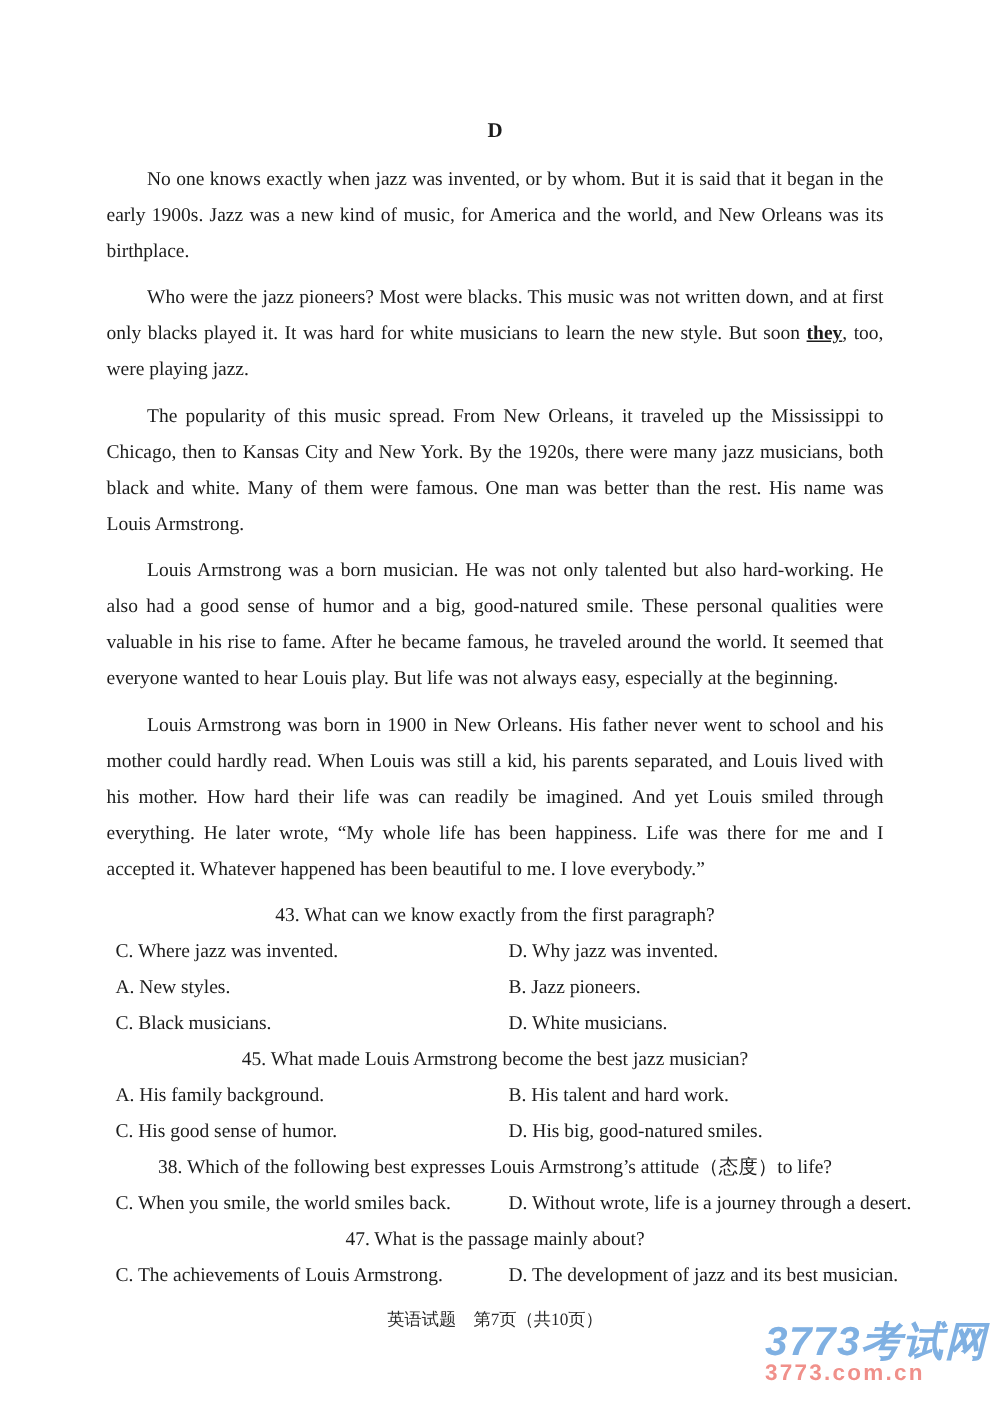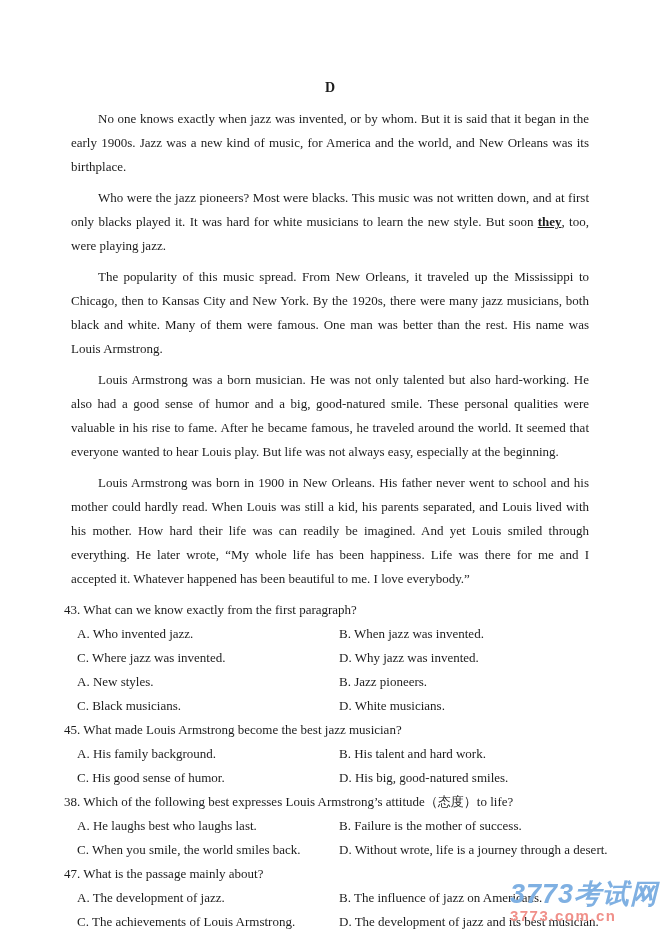--- a/index.html
+++ b/index.html
@@ -34,20 +34,21 @@
     text-indent: 27px;
   }
   .emph-they {
     font-weight: bold;
     text-decoration: underline;
   }
   .q-line {
     font-size: 13px;
     line-height: 24px;
     white-space: nowrap;
+    text-align: center;
   }
   .q-bold {
     font-weight: bold;
   }
   .opt-row {
     display: grid;
     grid-template-columns: 262px 1fr;
     padding-left: 13px;
     font-size: 13px;
     line-height: 24px;
@@ -96,24 +97,20 @@
 
     <p class="para">No one knows exactly when jazz was invented, or by whom. But it is said that it began in the early 1900s. Jazz was a new kind of music, for America and the world, and New Orleans was its birthplace.</p>
     <p class="para"><span>Who were the jazz pioneers? Most were blacks. This music was not written down, and at first only blacks played it. It was hard for white musicians to learn the new style. But soon </span><span class="emph-they">they</span><span>, too, were playing jazz.</span></p>
     <p class="para">The popularity of this music spread. From New Orleans, it traveled up the Mississippi to Chicago, then to Kansas City and New York. By the 1920s, there were many jazz musicians, both black and white. Many of them were famous. One man was better than the rest. His name was Louis Armstrong.</p>
     <p class="para">Louis Armstrong was a born musician. He was not only talented but also hard-working. He also had a good sense of humor and a big, good-natured smile. These personal qualities were valuable in his rise to fame. After he became famous, he traveled around the world. It seemed that everyone wanted to hear Louis play. But life was not always easy, especially at the beginning.</p>
     <p class="para">Louis Armstrong was born in 1900 in New Orleans. His father never went to school and his mother could hardly read. When Louis was still a kid, his parents separated, and Louis lived with his mother. How hard their life was can readily be imagined. And yet Louis smiled through everything. He later wrote, “My whole life has been happiness. Life was there for me and I accepted it. Whatever happened has been beautiful to me. I love everybody.”</p>
 
     <div class="q">
       <div class="q-line"><span>43.</span> <span>What can we know exactly from the first paragraph?</span></div>
       <div class="opt-row">
-        <span class="opt"><span>A.</span> <span>Who invented jazz.</span></span>
-        <span class="opt"><span>B.</span> <span>When jazz was invented.</span></span>
-      </div>
-      <div class="opt-row">
         <span class="opt"><span>C.</span> <span>Where jazz was invented.</span></span>
         <span class="opt"><span>D.</span> <span>Why jazz was invented.</span></span>
       </div>
     </div>
 
     <div class="q">
       <div class="opt-row">
         <span class="opt"><span>A.</span> <span>New styles.</span></span>
         <span class="opt"><span>B.</span> <span>Jazz pioneers.</span></span>
       </div>
@@ -131,35 +128,27 @@
       </div>
       <div class="opt-row">
         <span class="opt"><span>C.</span> <span>His good sense of humor.</span></span>
         <span class="opt"><span>D.</span> <span>His big, good-natured smiles.</span></span>
       </div>
     </div>
 
     <div class="q">
       <div class="q-line"><span>38.</span> <span>Which of the following best expresses Louis Armstrong’s attitude（态度）to life?</span></div>
       <div class="opt-row">
-        <span class="opt"><span>A.</span> <span>He laughs best who laughs last.</span></span>
-        <span class="opt"><span>B.</span> <span>Failure is the mother of success.</span></span>
-      </div>
-      <div class="opt-row">
         <span class="opt"><span>C.</span> <span>When you smile, the world smiles back.</span></span>
         <span class="opt"><span>D.</span> <span>Without wrote, life is a journey through a desert.</span></span>
       </div>
     </div>
 
     <div class="q">
       <div class="q-line"><span>47.</span> <span>What is the passage mainly about?</span></div>
-      <div class="opt-row">
-        <span class="opt"><span>A.</span> <span>The development of jazz.</span></span>
-        <span class="opt"><span>B.</span> <span>The influence of jazz on Americans.</span></span>
-      </div>
       <div class="opt-row">
         <span class="opt"><span>C.</span> <span>The achievements of Louis Armstrong.</span></span>
         <span class="opt"><span>D.</span> <span>The development of jazz and its best musician.</span></span>
       </div>
     </div>
 
     <div class="footer">英语试题　第7页（共10页）</div>
   </div>
 
   <div class="watermark">

